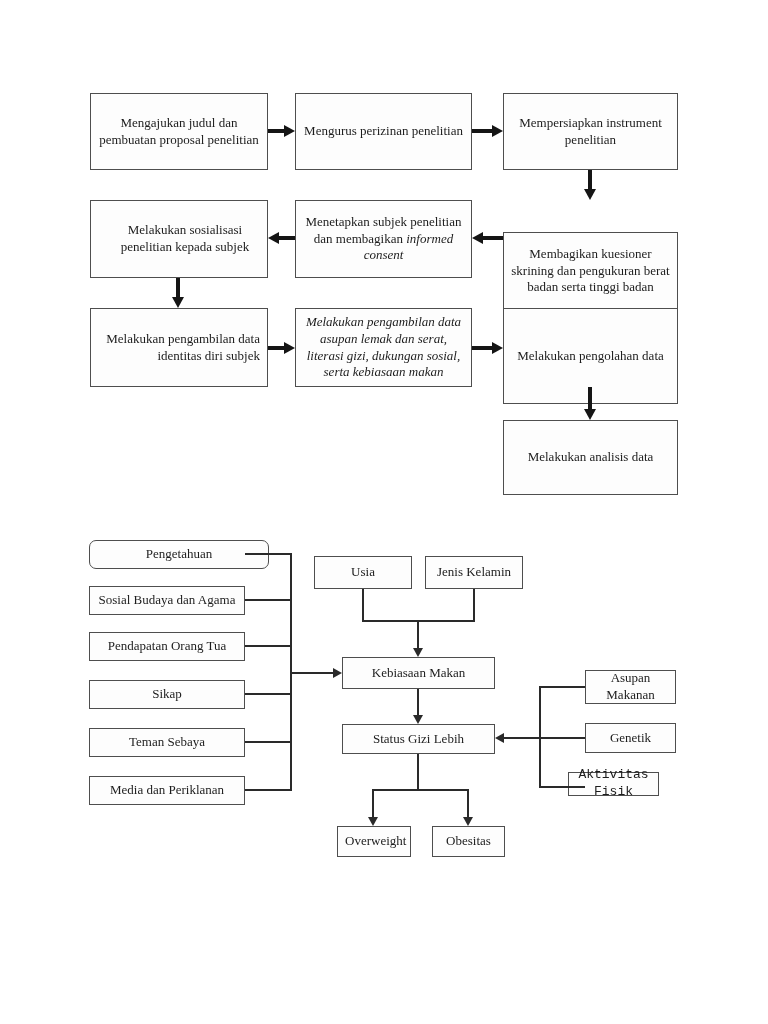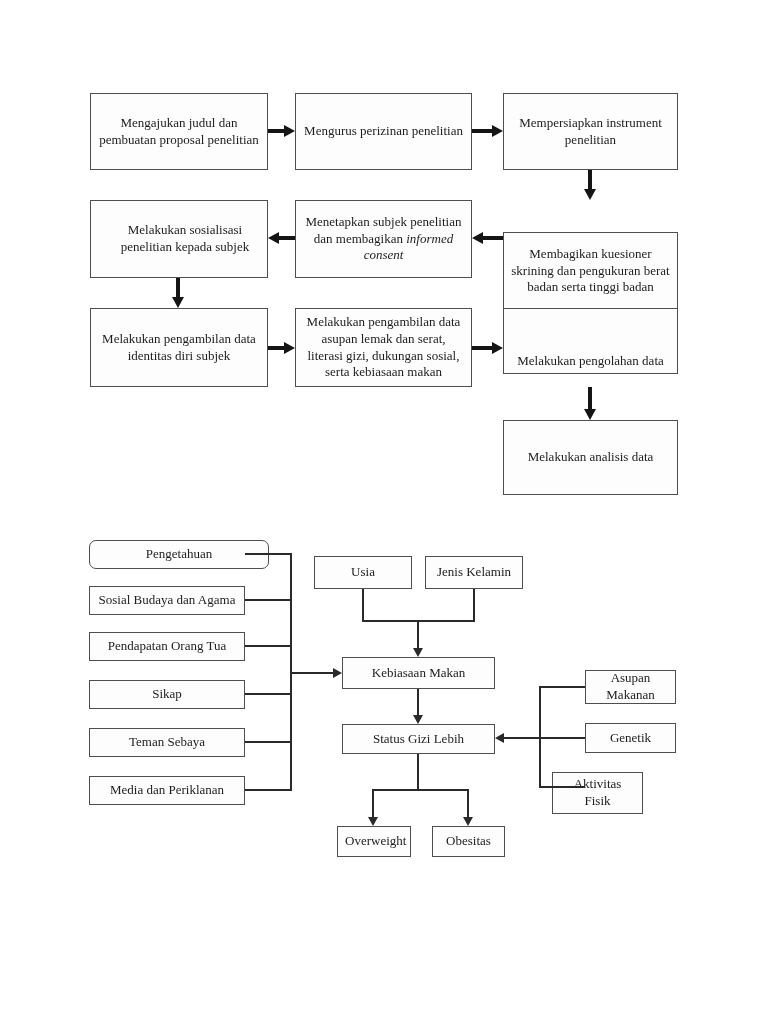--- a/index.html
+++ b/index.html
@@ -59,27 +59,27 @@
     </div>
 
     <div class="thick-h" style="left:483px;top:236px;width:20px;"></div>
     <div class="head-l" style="left:472px;top:232px;"></div>
     <div class="thick-h" style="left:279px;top:236px;width:16px;"></div>
     <div class="head-l" style="left:268px;top:232px;"></div>
 
     <div class="thick-v" style="left:176px;top:278px;height:20px;"></div>
     <div class="head-d" style="left:172px;top:297px;"></div>
 
-    <div class="box" style="left:90px;top:308px;width:178px;height:79px;">
+    <div class="box" style="left:90px;top:308px;width:178px;height:79px;text-align:right;">
       <span class="inner">Melakukan pengambilan data identitas diri subjek</span>
     </div>
-    <div class="box" style="left:295px;top:308px;width:177px;height:79px;">
+    <div class="box" style="left:295px;top:308px;width:177px;height:79px;font-style:italic;">
       <span class="inner">Melakukan pengambilan data asupan lemak dan serat, literasi gizi, dukungan sosial, serta kebiasaan makan</span>
     </div>
-    <div class="box" style="left:503px;top:308px;width:175px;height:66px;align-items:flex-end;">
+    <div class="box" style="left:503px;top:308px;width:175px;height:96px;">
       <span class="inner">Melakukan pengolahan data</span>
     </div>
 
     <div class="thick-h" style="left:268px;top:346px;width:17px;"></div>
     <div class="head-r" style="left:284px;top:342px;"></div>
     <div class="thick-h" style="left:472px;top:346px;width:20px;"></div>
     <div class="head-r" style="left:492px;top:342px;"></div>
 
     <div class="thick-v" style="left:588px;top:387px;height:22px;"></div>
     <div class="head-d" style="left:584px;top:409px;"></div>
@@ -143,21 +143,21 @@
     <div class="box" style="left:342px;top:724px;width:153px;height:30px;">
       <span class="inner">Status Gizi Lebih</span>
     </div>
 
     <div class="box" style="left:585px;top:670px;width:91px;height:34px;">
       <span class="inner">Asupan Makanan</span>
     </div>
     <div class="box" style="left:585px;top:723px;width:91px;height:30px;justify-content:flex-end;">
       <span class="inner">Genetik</span>
     </div>
-    <div class="box" style="left:552px;top:772px;width:91px;height:42px;">
+    <div class="box" style="left:568px;top:772px;width:91px;height:24px;font-family:Liberation Mono, monospace;">
       <span class="inner">Aktivitas Fisik</span>
     </div>
 
     <div class="thin-h" style="left:540px;top:686px;width:45px;"></div>
     <div class="thin-h" style="left:540px;top:786px;width:45px;"></div>
     <div class="thin-v" style="left:539px;top:686px;height:102px;"></div>
 
     <div class="thin-h" style="left:504px;top:737px;width:81px;"></div>
     <div class="head-l-t" style="left:495px;top:733px;"></div>
 

